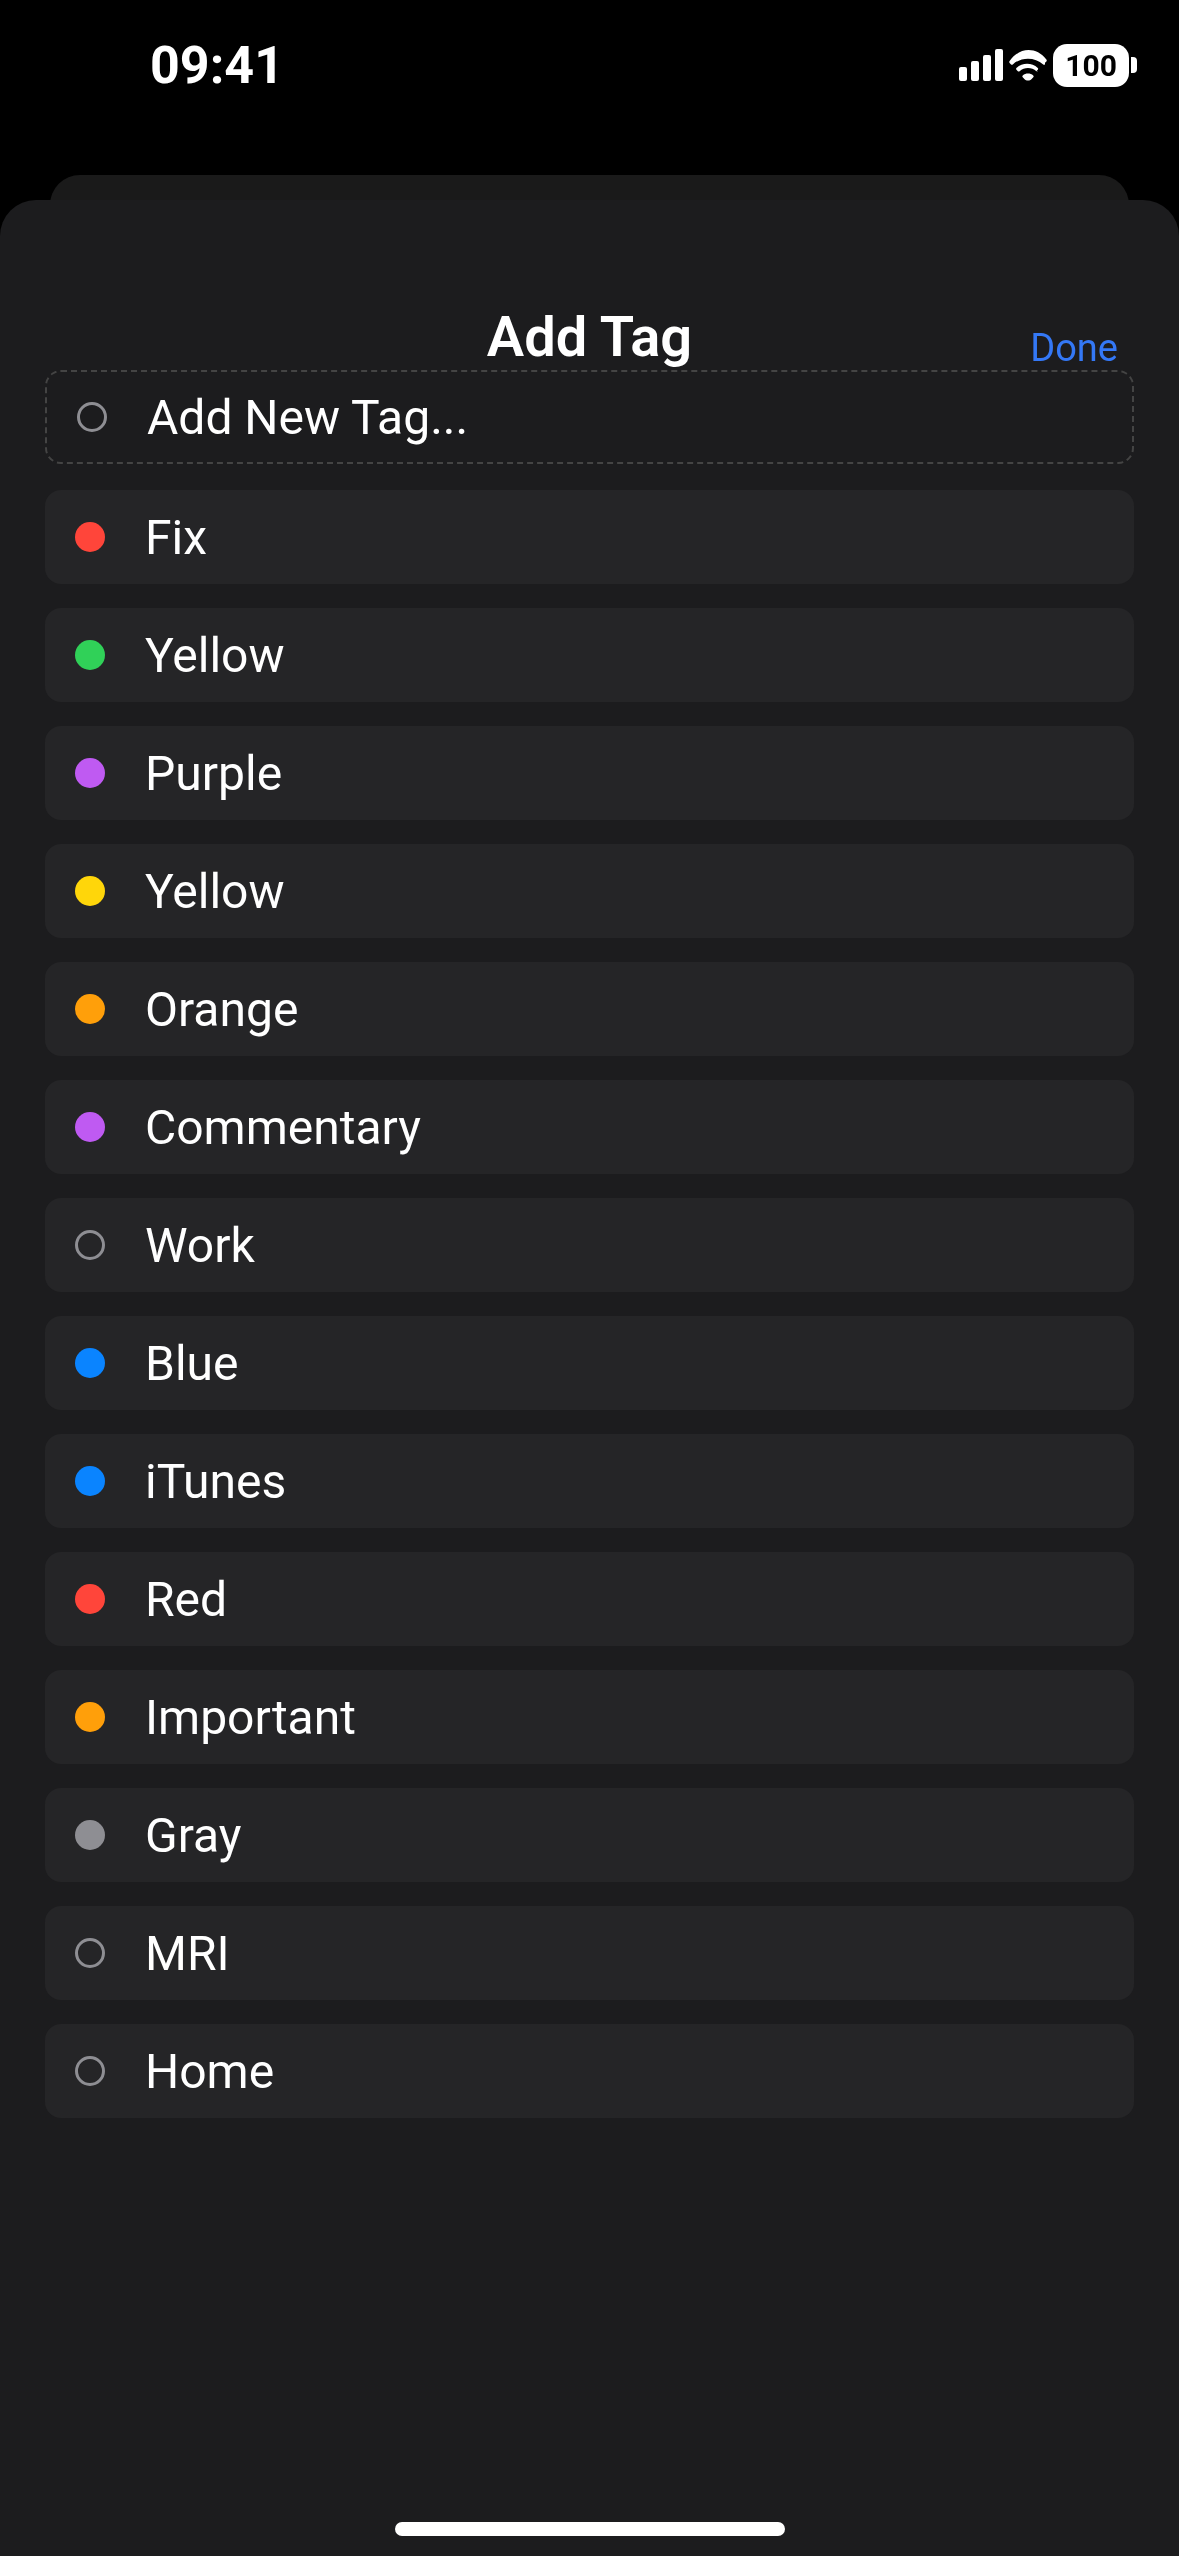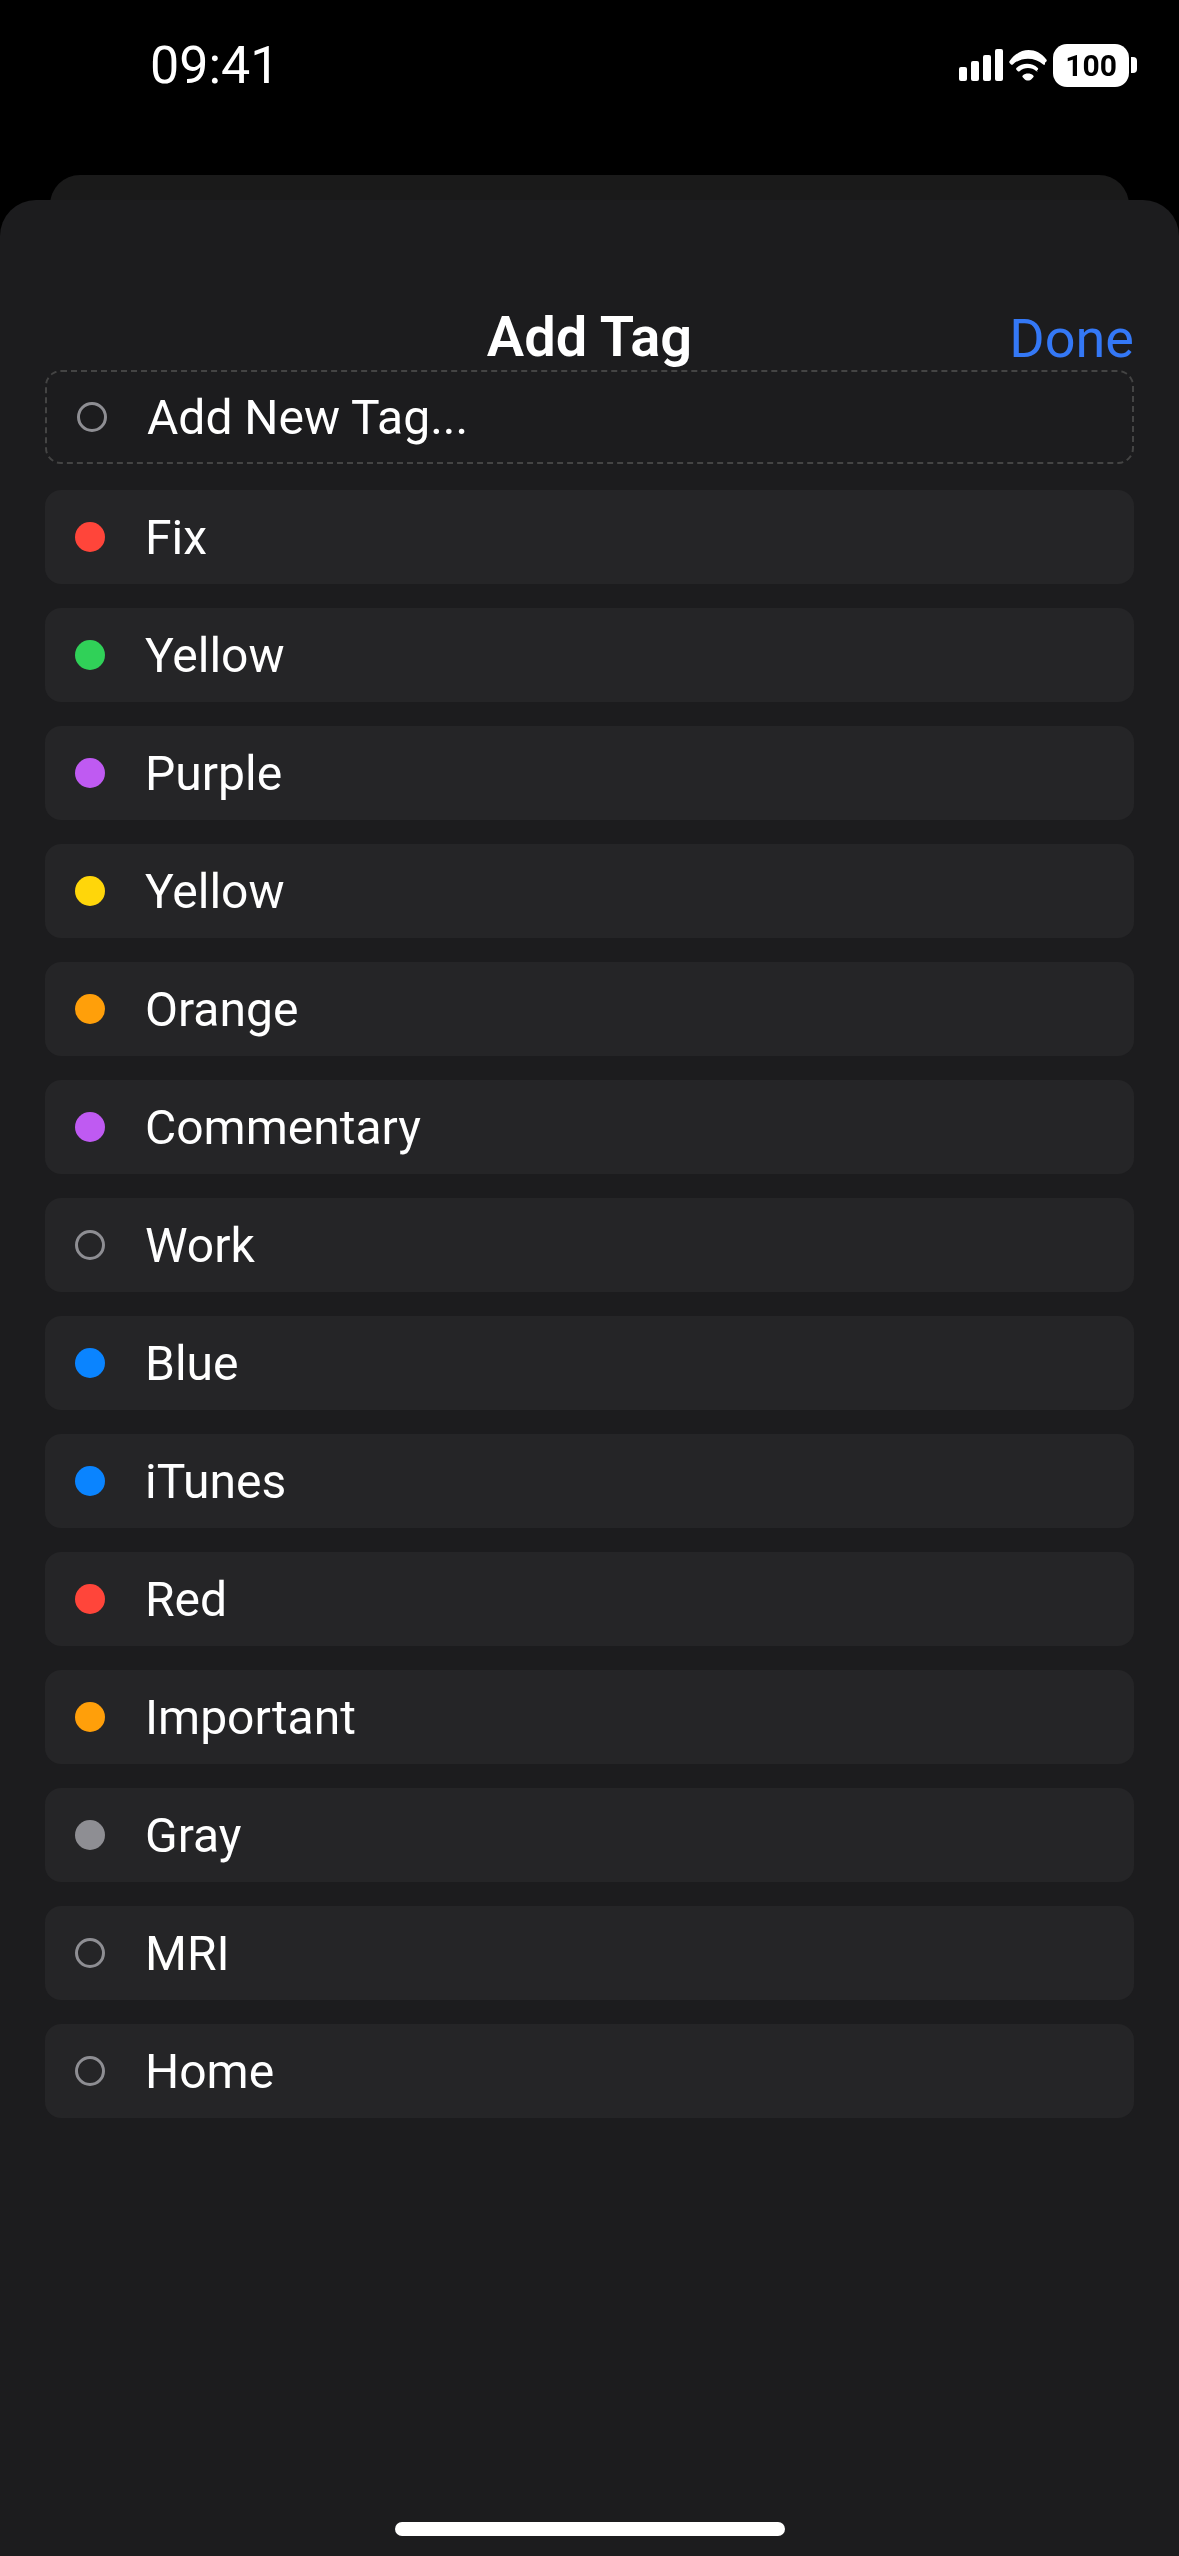--- a/index.html
+++ b/index.html
@@ -21,21 +21,21 @@
       height: 130px;
       display: flex;
       justify-content: space-between;
       align-items: center;
       padding: 0 50px;
       color: #fff;
     }
     
     .status-time {
       font-size: 52px;
-      font-weight: 400;
+      font-weight: 700;
       margin-left: 100px;
     }
     
     .status-right {
       display: flex;
       align-items: center;
       gap: 4px;
     }
     
     .signal-icon {
@@ -114,23 +114,23 @@
     }
     
     .sheet-title {
       color: #fff;
       font-size: 56px;
       font-weight: 600;
     }
     
     .done-button {
       position: absolute;
-      right: 0;
+      right: 16px;
       color: #3478f6;
-      font-size: 54px;
+      font-size: 38px;
       font-weight: 400;
       cursor: pointer;
     }
     
     .add-new-row {
       height: 94px;
       border: 2px dashed #444;
       border-radius: 16px;
       display: flex;
       align-items: center;

